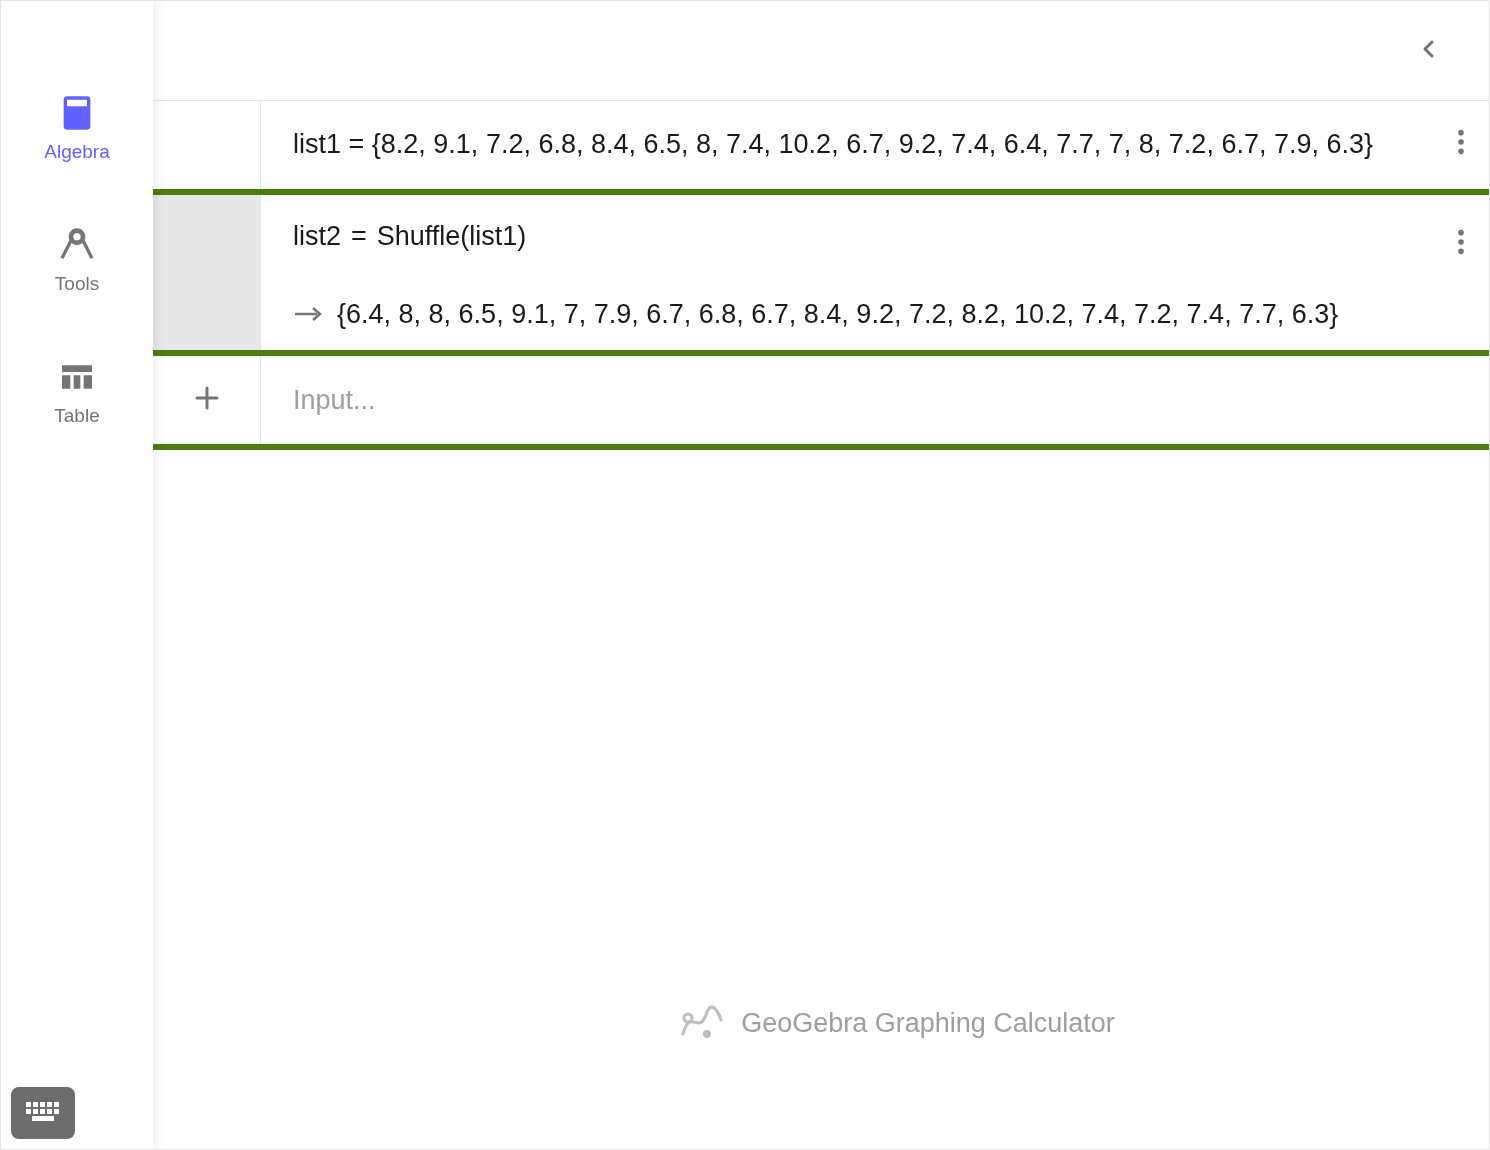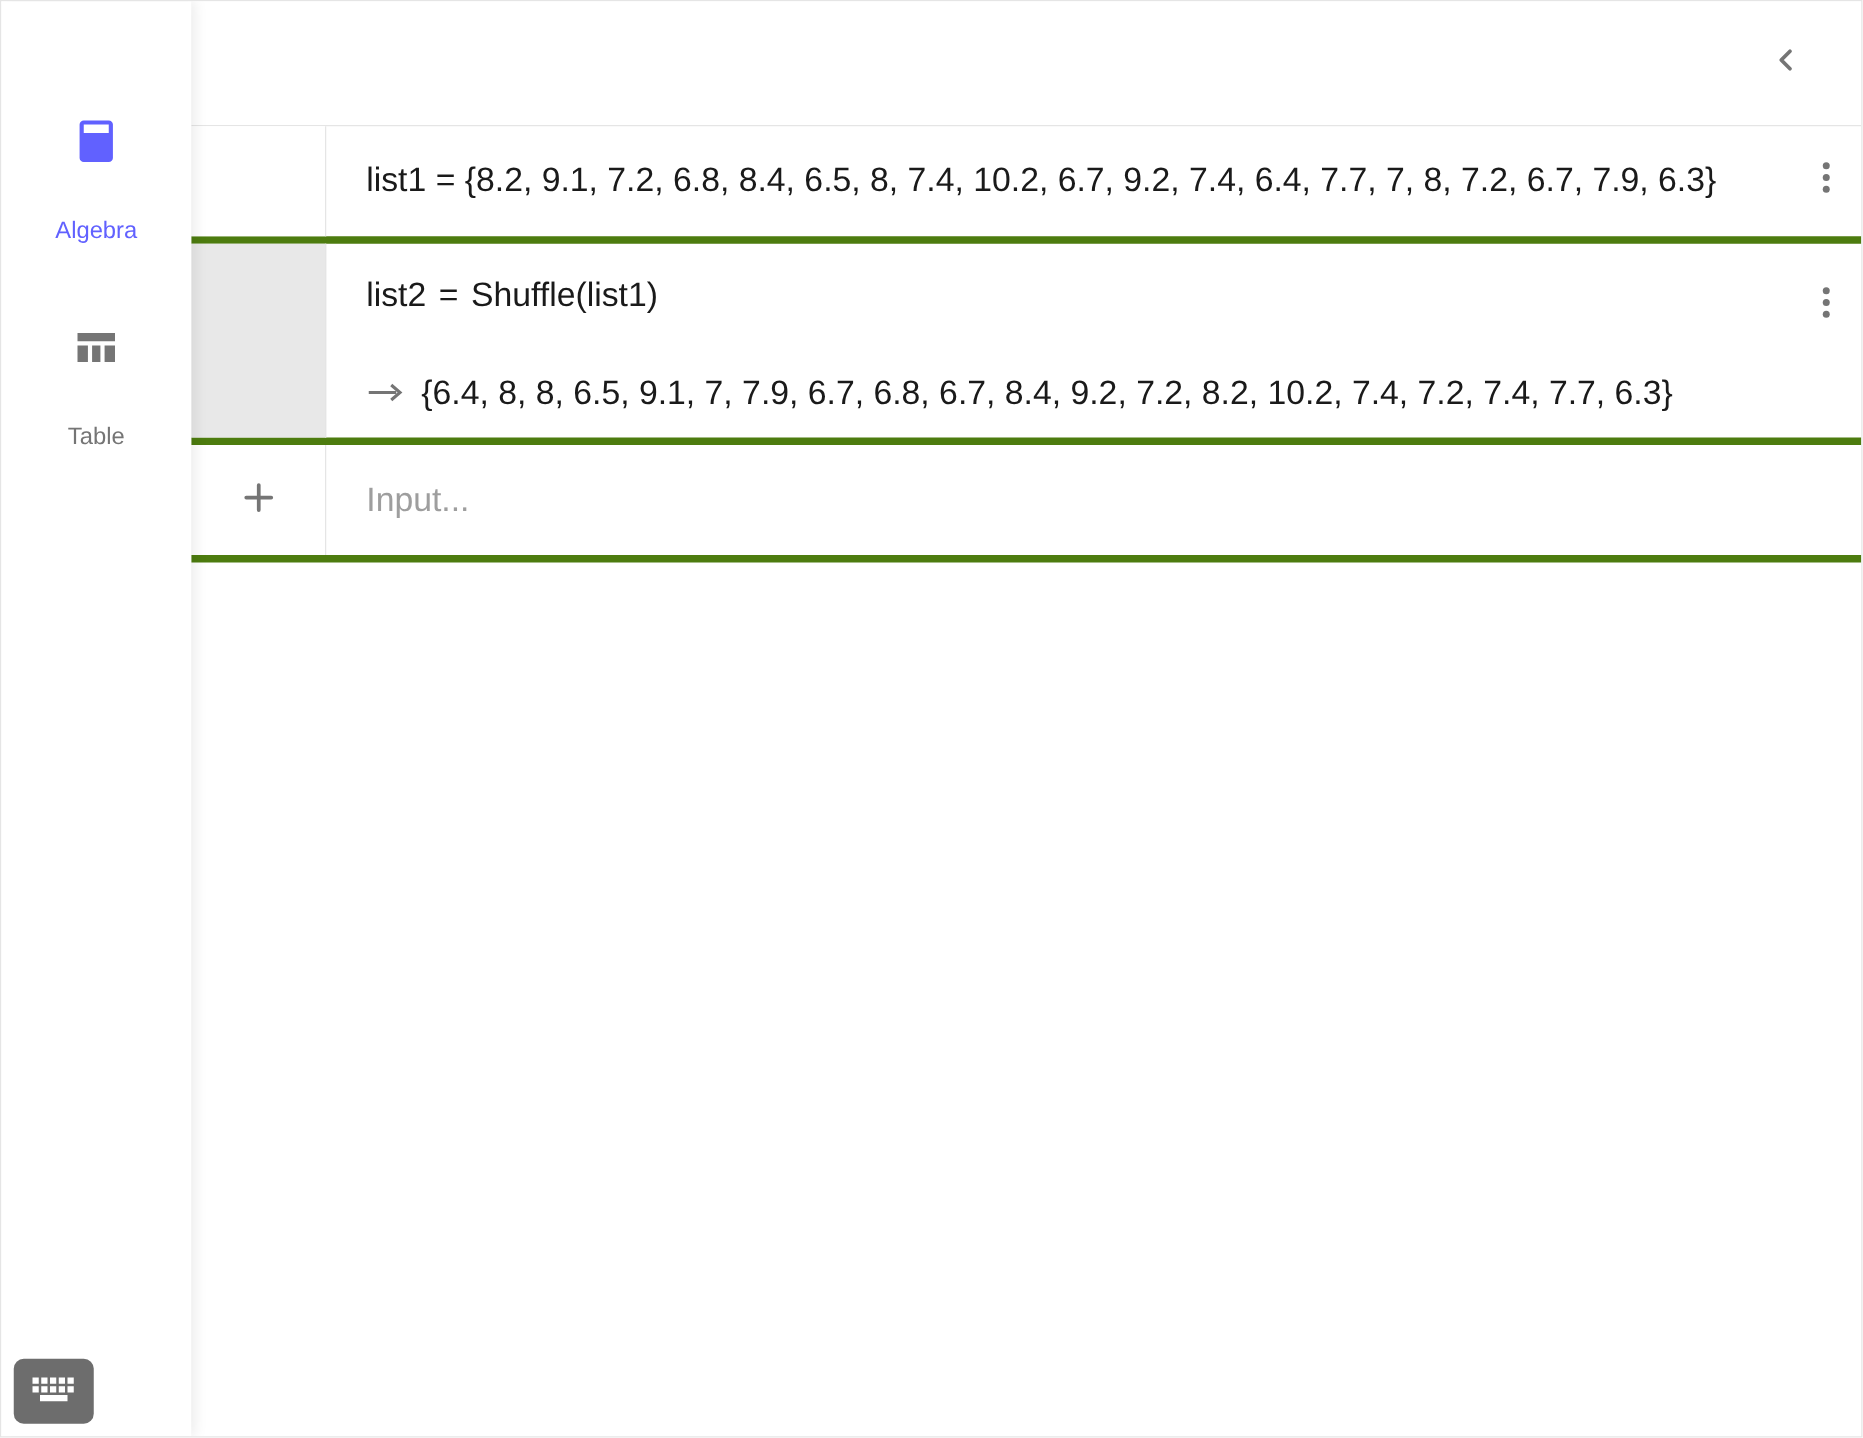--- a/index.html
+++ b/index.html
@@ -20,21 +20,20 @@
     padding-top: 60px;
   }
   .side-item {
     width: 100%;
     display: flex;
     flex-direction: column;
     align-items: center;
     padding: 30px 0;
     cursor: pointer;
     color: #757575;
-    gap: 33px;
   }
   .side-item.active { color: #6161ff; }
   .side-item .icon-wrap {
     width: 44px; height: 44px;
     display: flex; align-items: center; justify-content: center;
   }
   .side-item svg { width: 40px; height: 40px; display: block; }
   .side-item.active svg path, .side-item.active svg rect, .side-item.active svg circle { fill: #6161ff; }
   .side-label { font-size: 19px; margin-top: 6px; }
 
@@ -167,20 +166,30 @@
 <body>
 
 <div class="sidebar">
   <div class="side-item active">
     <div class="icon-wrap">
       <svg viewBox="0 0 24 24">
           <path fill="#6161ff" d="M6 2h12a2 2 0 0 1 2 2v16a2 2 0 0 1-2 2H6a2 2 0 0 1-2-2V4a2 2 0 0 1 2-2zm0 2v4h12V4H6zm1 7h2v2H7v-2zm0 4h2v2H7v-2zm4-4h2v2h-2v-2zm0 4h2v2h-2v-2zm4-4h2v2h-2v-2zm0 4h2v2h-2v-2z"></path>
         </svg>
     </div>
     <div class="side-label">Algebra</div>
+  </div>
+  <div class="side-item">
+    <div class="icon-wrap">
+      <svg viewBox="0 0 24 24">
+          <path fill="#757575" d="M12 2l3 6h6l-9 14L3 8h6l3-6z" opacity="0"></path>
+          <path fill="none" stroke="#757575" stroke-width="2" d="M12 3a4 4 0 1 1-3.5 6L3 20M12 3a4 4 0 1 0 3.5 6L21 20"></path>
+          <circle cx="12" cy="7" r="3.2" fill="none" stroke="#757575" stroke-width="2"></circle>
+        </svg>
+    </div>
+    <div class="side-label">Tools</div>
   </div>
   <div class="side-item">
     <div class="icon-wrap">
       <svg viewBox="0 0 24 24">
           <path fill="#757575" d="M3 5h18v4H3V5zm0 6h5v8H3v-8zm7 0h4v8h-4v-8zm6 0h5v8h-5v-8z"></path>
         </svg>
     </div>
     <div class="side-label">Table</div>
   </div>
 </div>
@@ -250,20 +259,30 @@
             </svg>
         </span>
       </div>
       <div class="row-content">
         <input class="input-field" type="text" placeholder="Input..." style="">
       </div>
     </div>
 
   </div>
 
+  <div class="watermark">
+    <span>
+      <svg viewBox="0 0 44 44">
+          <path d="M4 36 C 12 8, 20 40, 28 14 C 32 4, 38 10, 42 22" fill="none" stroke="#bdbdbd" stroke-width="3" stroke-linecap="round"></path>
+          <circle cx="9" cy="20" r="4" fill="#fff" stroke="#bdbdbd" stroke-width="3"></circle>
+          <circle cx="28" cy="36" r="4" fill="#bdbdbd"></circle>
+        </svg>
+    </span>
+    <span>GeoGebra Graphing Calculator</span>
+  </div>
 
 </div>
 
 <div class="kbd-btn">
   <span>
     <svg viewBox="0 0 42 28">
         <rect x="1" y="1" width="40" height="26" rx="3" fill="none"></rect>
         <rect x="4" y="5" width="5" height="5" fill="#fff"></rect>
         <rect x="11" y="5" width="5" height="5" fill="#fff"></rect>
         <rect x="18" y="5" width="5" height="5" fill="#fff"></rect>

